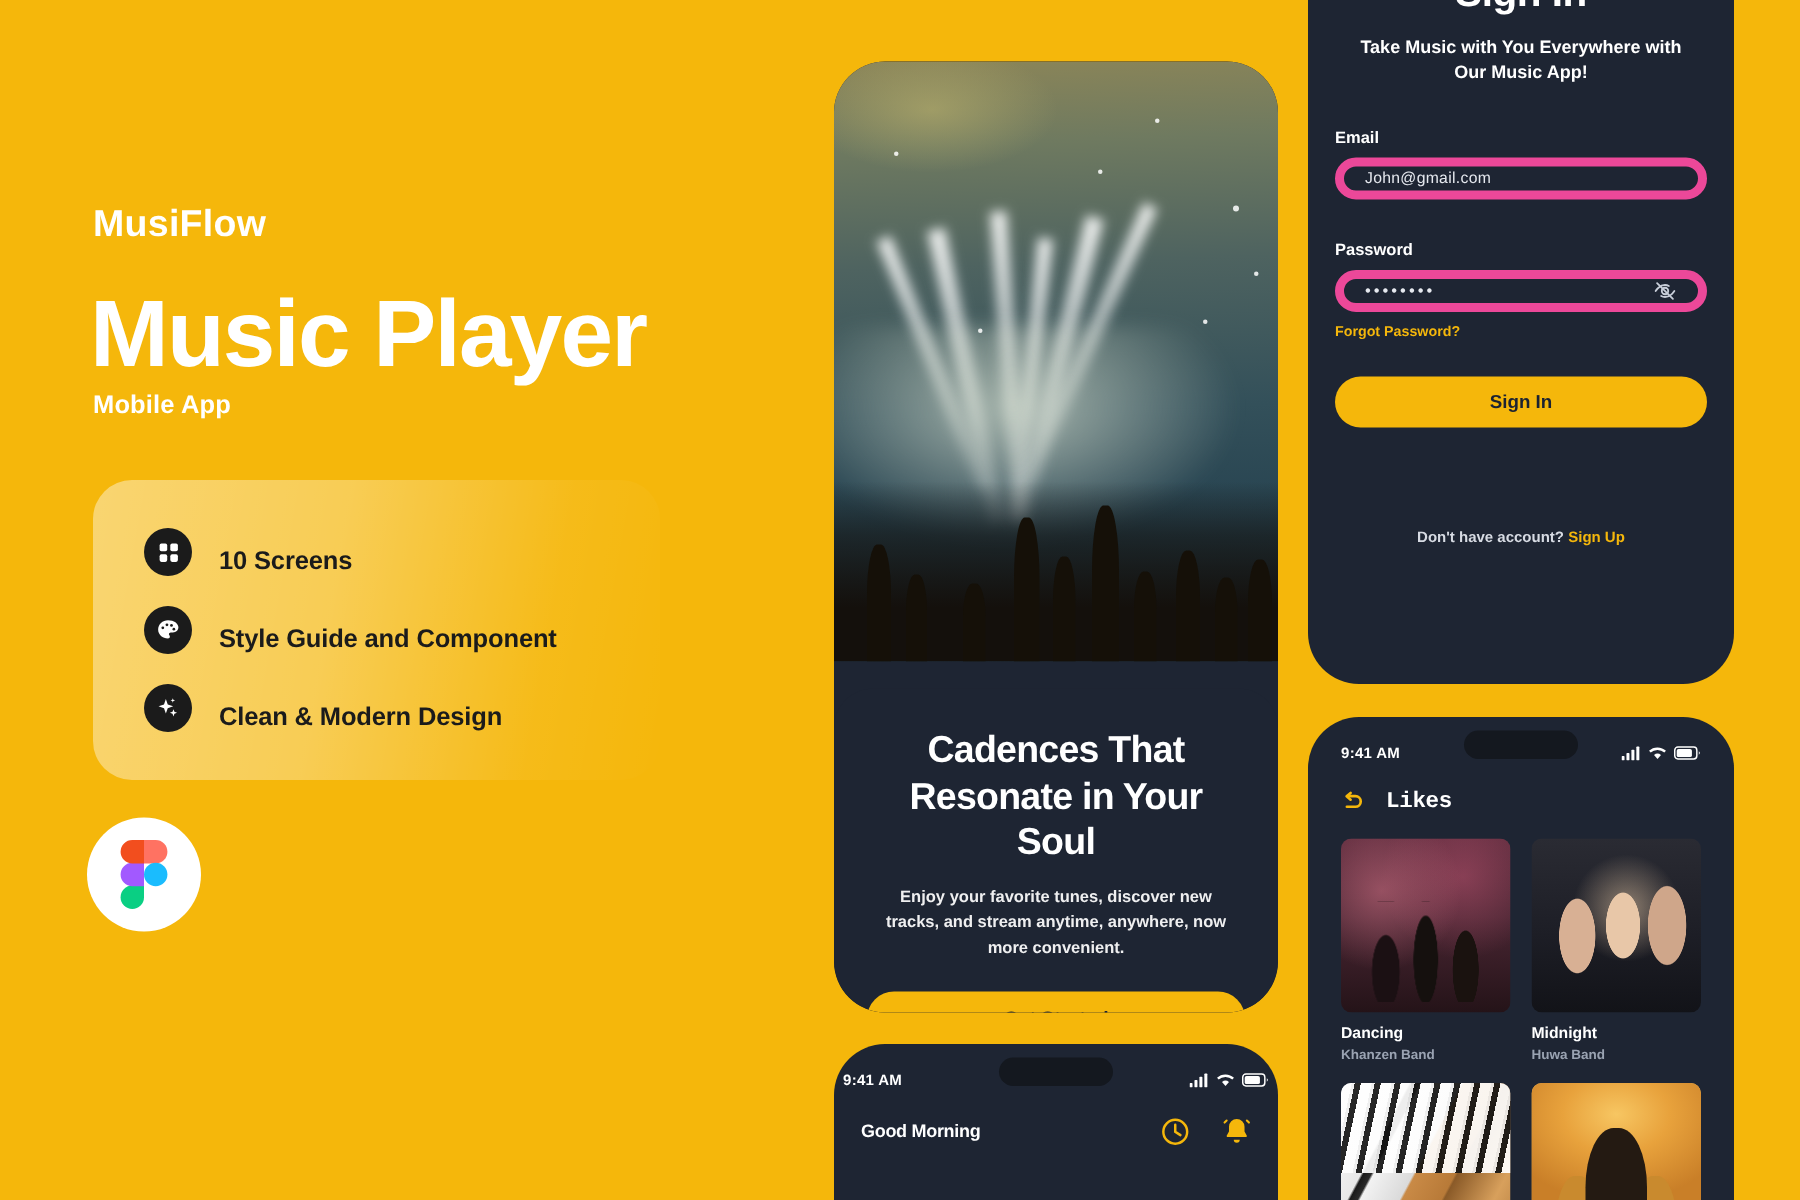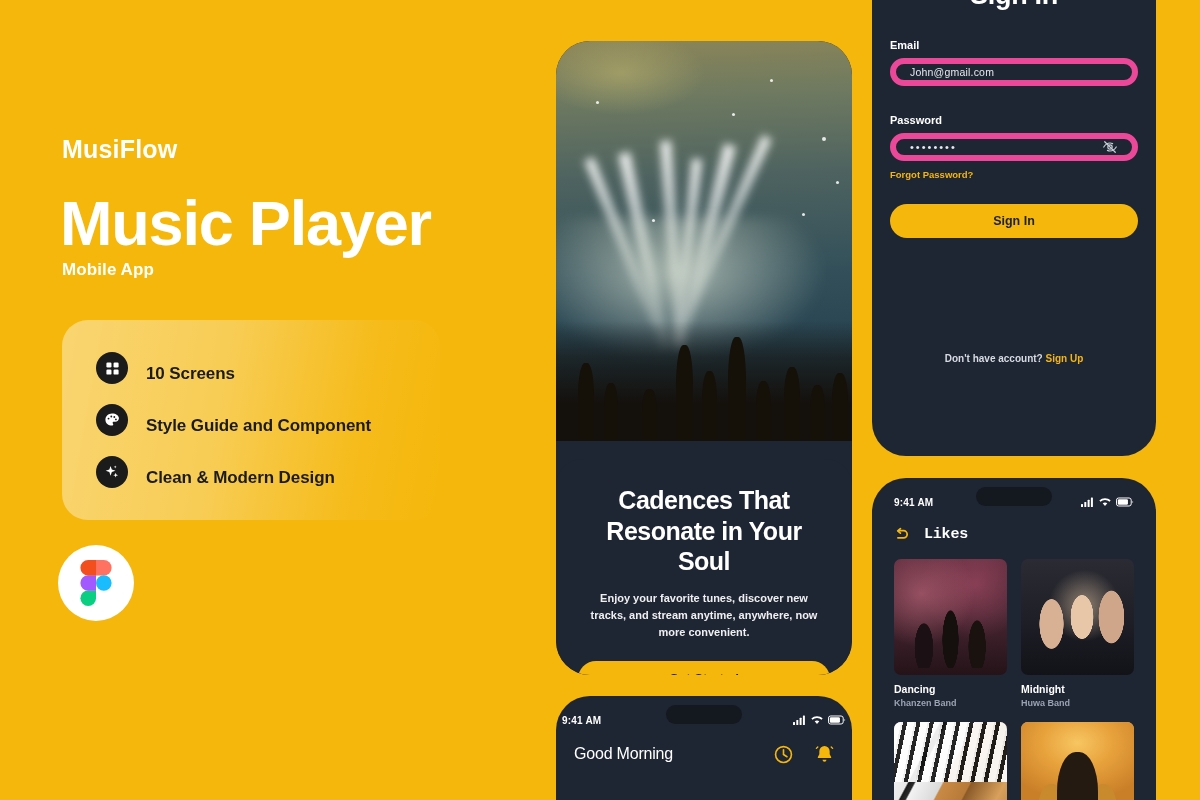--- a/index.html
+++ b/index.html
@@ -212,21 +212,21 @@
       radial-gradient(ellipse 70% 50% at 50% 18%, #f7c662 0%, #e8a23c 45%, #c97f28 100%),
       linear-gradient(to bottom, #f3bd5a, #d08c30);
   }
   .art-head::after {
     content:""; position:absolute; left:32%; top:26%; width:36%; height:74%;
     background:#241a12; border-radius:46% 46% 12% 12%;
     box-shadow:-26px 26px 0 -6px #c98a2e, 26px 26px 0 -6px #c98a2e;
   }
 
   .home-head { display:flex; align-items:center; justify-content:space-between; padding:10px 18px 0 18px; }
-  .greeting { font-size:16px; font-weight:400; color:#ffffff; letter-spacing:-.2px; }
+  .greeting { font-size:12px; font-weight:700; color:#ffffff; letter-spacing:-.2px; }
   .home-actions { display:flex; align-items:center; gap:22px; }
   .icon-btn { background:none; border:none; padding:0; cursor:pointer; display:flex; }
 </style>
 </head>
 <body>
 
 <div class="left-panel">
 
   <div class="brand-name">MusiFlow</div>
   <div class="hero-title">Music Player</div>
@@ -362,20 +362,21 @@
           <path d="M3.2 3.4 1.6 5m17.2-1.6L20.4 5" stroke="#F5B70B" stroke-width="1.6" stroke-linecap="round" fill="none"></path>
         </svg>
       </button>
     </span>
   </div>
 </div>
 
 <div class="panel-signin">
 
   <div class="signin-title">Sign In</div>
+  <div class="signin-sub">Take Music with You Everywhere with Our Music App!</div>
 
   <div class="field-label">Email</div>
   <div class="field">
     <input type="text" value="John@gmail.com" style="">
   </div>
 
   <div class="field-label">Password</div>
   <div class="field">
     <input class="pw" type="text" value="••••••••" style="">
     <button class="eye-btn">

